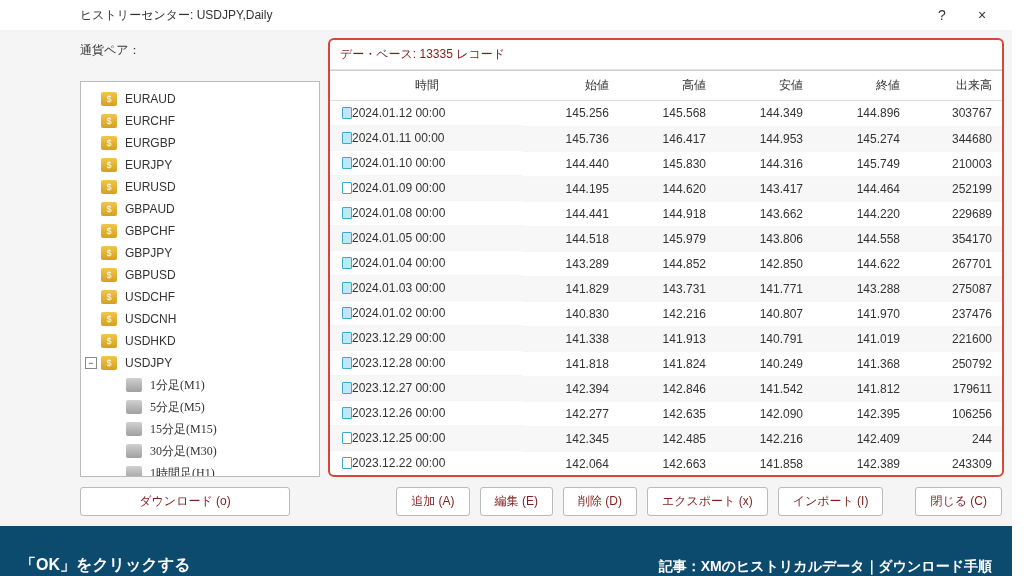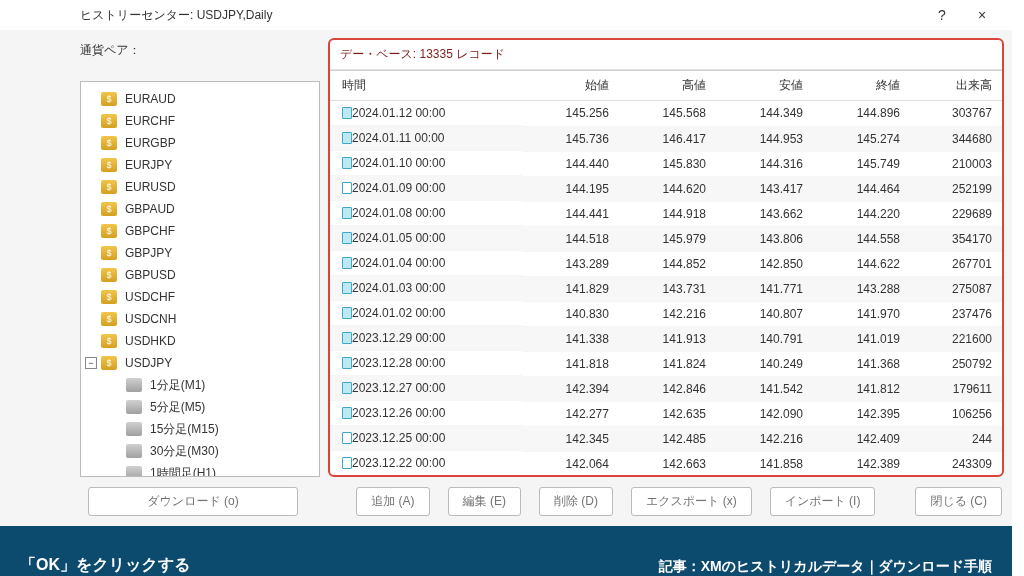--- a/index.html
+++ b/index.html
@@ -52,21 +52,21 @@
     border: 1px solid #bbb;
     overflow-y: auto;
     padding: 6px 0;
   }
   .tree-row {
     display: flex; align-items: center;
     height: 22px; padding: 0 6px 0 20px;
     white-space: nowrap;
     color: #333;
   }
-  .tree-row.child { padding-left: 45px; }
+  .tree-row.child { padding-left: 45px; font-family: Liberation Serif, serif; }
   .tree-row .exp {
     width: 12px; height: 12px;
     border: 1px solid #888;
     display: flex; align-items: center; justify-content: center;
     font-size: 9px; line-height: 1;
     margin-right: 4px; margin-left: -16px;
     background: #fff;
   }
   .tree-row .ico {
     width: 16px; height: 14px; margin-right: 4px;
@@ -95,21 +95,21 @@
   table { width: 100%; border-collapse: collapse; }
   thead th {
     position: sticky; top: 0;
     background: #fff;
     font-weight: normal; color: #333;
     text-align: right;
     padding: 6px 10px;
     border-bottom: 1px solid #ddd;
     font-size: 12px;
   }
-  thead th:first-child { text-align: left; padding-left: 12px; }
+  thead th:first-child { text-align: center; padding-left: 12px; }
   tbody td {
     padding: 5px 10px;
     text-align: right;
     color: #333;
     border-bottom: 1px solid #f5f5f5;
     font-size: 12px;
   }
   tbody tr:nth-child(even) { background: #f7f7f7; }
   tbody td:first-child {
     text-align: left; padding-left: 12px;
@@ -129,23 +129,22 @@
     background: #f5f5f5;
     flex-wrap: nowrap;
   }
   .buttons .spacer { flex: 1; }
   .btn {
     padding: 5px 14px;
     background: #fff;
     border: 1px solid #bbb;
     border-radius: 3px;
     font-size: 12px;
-    color: #737373;
+    color: #7f1d1d;
     white-space: nowrap;
-    margin-left: 8px;
   }
   .btn.wide { min-width: 210px; text-align: center; }
   .footer {
     height: 50px;
     background: #0c4a6e;
     color: #fff;
     display: flex; align-items: flex-end;
     padding: 0 20px;
     font-size: 16px; font-weight: bold;
   }

